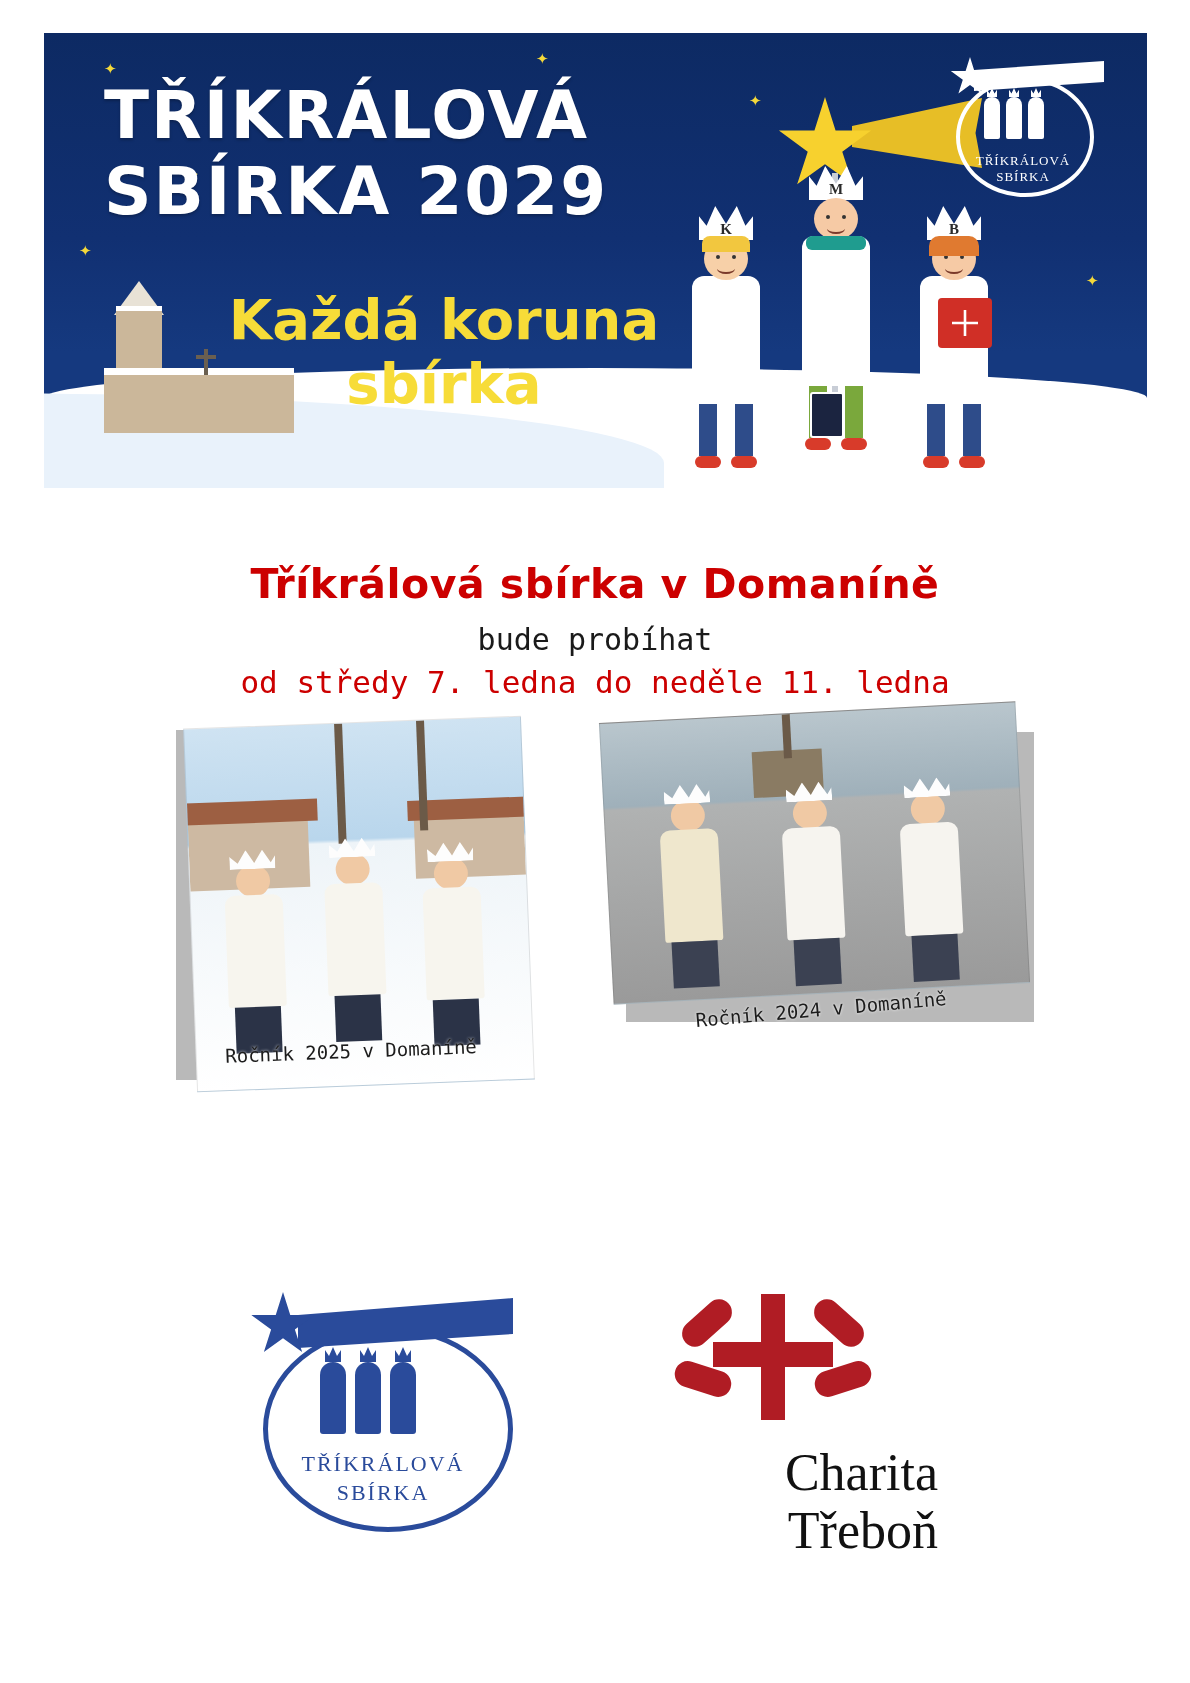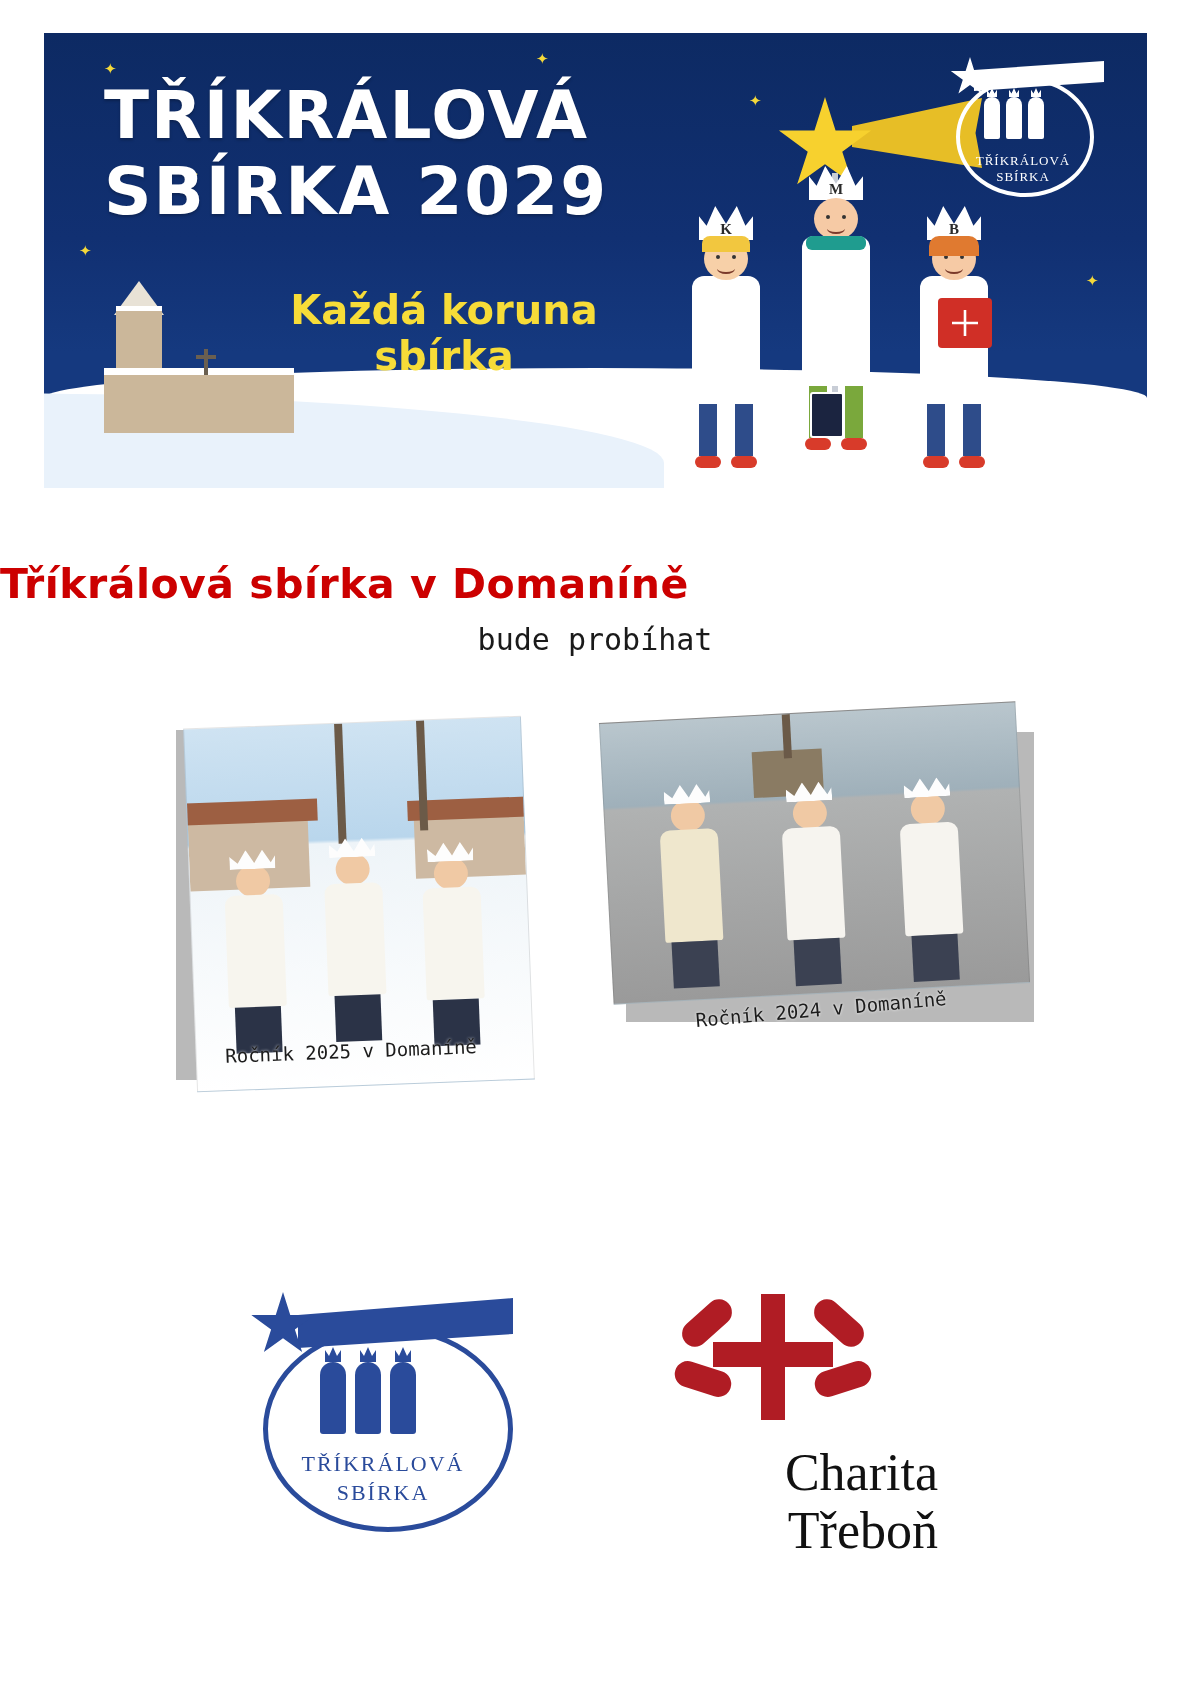--- a/index.html
+++ b/index.html
@@ -71,21 +71,21 @@
   }
   .banner-sub {
     position: absolute;
     left: 150px;
     top: 255px;
     width: 500px;
     text-align: center;
     color: #f7dc38;
     font-family: "DejaVu Sans", sans-serif;
     font-weight: bold;
-    font-size: 40px;
+    font-size: 56px;
     line-height: 1.14;
   }
 
   
   .church {
     position: absolute;
     left: 40px;
     bottom: 55px;
     width: 240px;
     height: 150px;
@@ -389,21 +389,21 @@
     letter-spacing: 1px;
     line-height: 1.25;
   }
 
   
   .headline {
     position: absolute;
     left: 0;
     top: 560px;
     width: 1190px;
-    text-align: left;
+    text-align: center;
     color: #cc0000;
     font-family: "DejaVu Sans", sans-serif;
     font-weight: bold;
     font-size: 41px;
     letter-spacing: 0.5px;
   }
   .subline1 {
     position: absolute;
     left: 0;
     top: 622px;
@@ -780,20 +780,21 @@
         </div>
       <div class="lbl">
         <div>TŘÍKRÁLOVÁ</div>
         <div>SBÍRKA</div>
       </div>
     </div>
   </div>
 
   <div class="headline">Tříkrálová sbírka v Domaníně</div>
   <div class="subline1">bude probíhat</div>
+  <div class="subline2">od středy 7. ledna do neděle 11. ledna</div>
 
   <div class="photo-wrap" id="photo-left">
     <div class="photo-shadow"></div>
     <div class="photo">
       <div class="house" style="left:0; top:92px; width:120px; height:70px;"></div>
       <div class="roof" style="left:-6px; top:74px; width:136px; height:22px;"></div>
       <div class="house" style="right:0; top:96px; width:110px; height:62px;"></div>
       <div class="roof" style="right:-4px; top:80px; width:120px; height:20px;"></div>
       <div class="tree" style="left:150px; top:0; height:120px;"></div>
       <div class="tree" style="left:232px; top:0; height:110px;"></div>

